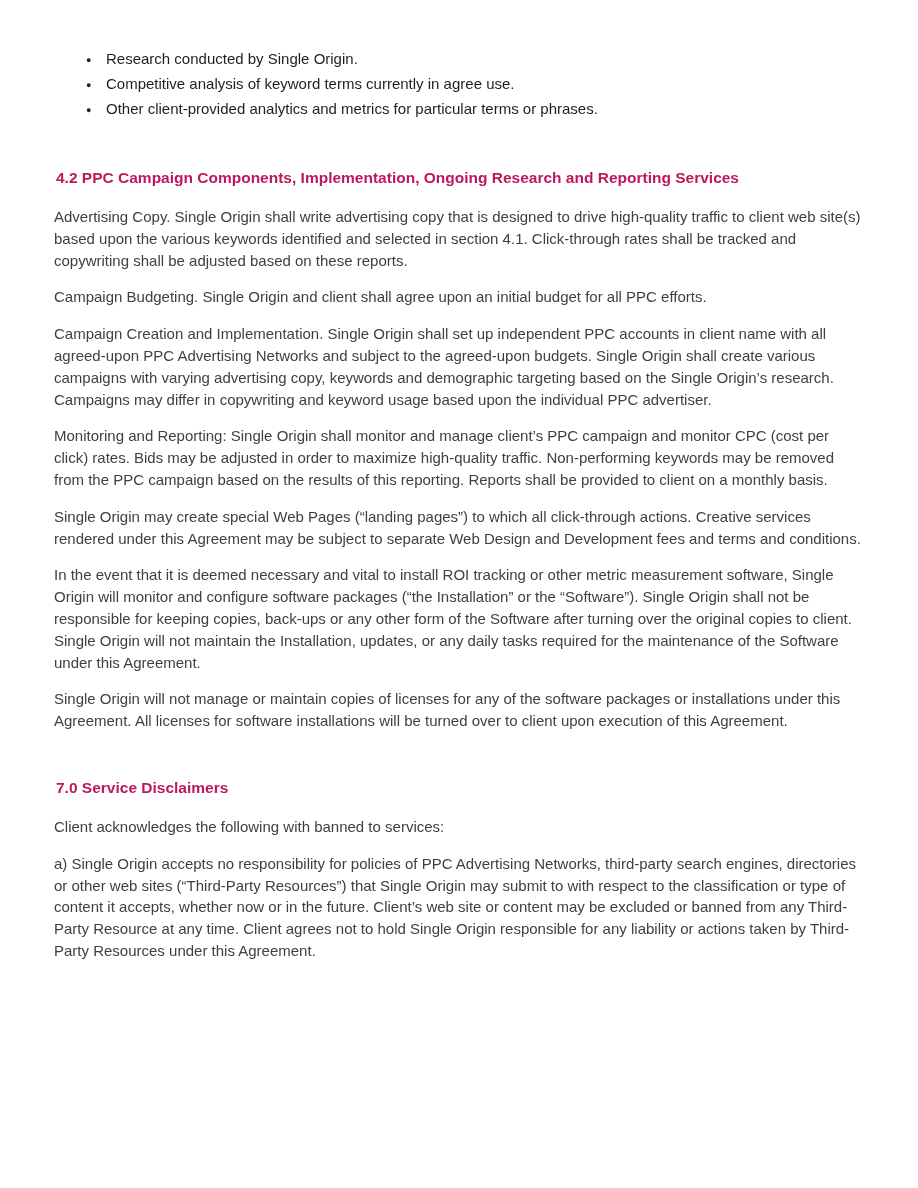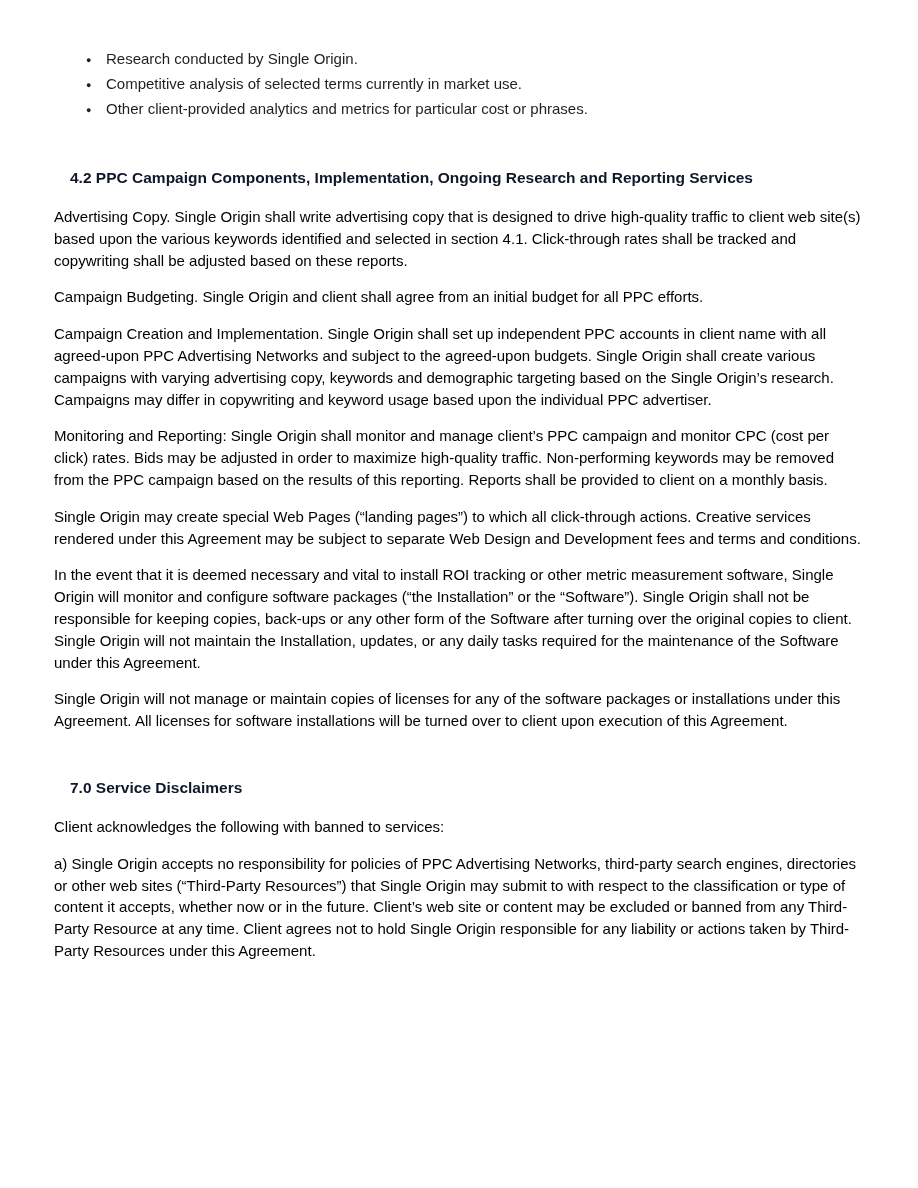--- a/index.html
+++ b/index.html
@@ -39,51 +39,51 @@
     left: -20px;
     top: 1px;
     font-size: 9px;
     line-height: 22px;
     color: #1f1f1f;
   }
   .section-heading {
     font-size: 15.5px;
     font-weight: bold;
     line-height: 20px;
-    color: #0f172a;
-    margin: 0 0 18px 16px;
+    color: #be185d;
+    margin: 0 0 18px 2px;
   }
   .section-heading.first {
     margin-top: 48px;
   }
   .section-heading.later {
     margin-top: 46px;
   }
   p.body-paragraph {
     font-size: 15px;
     line-height: 21.8px;
     margin: 0 0 15px 0;
-    color: #000000;
+    color: #404040;
   }
 </style>
 </head>
 <body>
 
 <div class="page">
 
   <ul class="bullet-list">
     <li>Research conducted by Single Origin.</li>
-    <li>Competitive analysis of selected terms currently in market use.</li>
-    <li>Other client-provided analytics and metrics for particular cost or phrases.</li>
+    <li>Competitive analysis of keyword terms currently in agree use.</li>
+    <li>Other client-provided analytics and metrics for particular terms or phrases.</li>
   </ul>
 
   <div>
     <div class="section-heading first">4.2 PPC Campaign Components, Implementation, Ongoing Research and Reporting Services</div>
     <p class="body-paragraph">Advertising Copy. Single Origin shall write advertising copy that is designed to drive high-quality traffic to client web site(s) based upon the various keywords identified and selected in section 4.1. Click-through rates shall be tracked and copywriting shall be adjusted based on these reports.</p>
-    <p class="body-paragraph">Campaign Budgeting. Single Origin and client shall agree from an initial budget for all PPC efforts.</p>
+    <p class="body-paragraph">Campaign Budgeting. Single Origin and client shall agree upon an initial budget for all PPC efforts.</p>
     <p class="body-paragraph">Campaign Creation and Implementation. Single Origin shall set up independent PPC accounts in client name with all agreed-upon PPC Advertising Networks and subject to the agreed-upon budgets. Single Origin shall create various campaigns with varying advertising copy, keywords and demographic targeting based on the Single Origin’s research. Campaigns may differ in copywriting and keyword usage based upon the individual PPC advertiser.</p>
     <p class="body-paragraph">Monitoring and Reporting: Single Origin shall monitor and manage client’s PPC campaign and monitor CPC (cost per click) rates. Bids may be adjusted in order to maximize high-quality traffic. Non-performing keywords may be removed from the PPC campaign based on the results of this reporting. Reports shall be provided to client on a monthly basis.</p>
     <p class="body-paragraph">Single Origin may create special Web Pages (“landing pages”) to which all click-through actions. Creative services rendered under this Agreement may be subject to separate Web Design and Development fees and terms and conditions.</p>
   </div>
 
   <div>
     <p class="body-paragraph">In the event that it is deemed necessary and vital to install ROI tracking or other metric measurement software, Single Origin will monitor and configure software packages (“the Installation” or the “Software”). Single Origin shall not be responsible for keeping copies, back-ups or any other form of the Software after turning over the original copies to client. Single Origin will not maintain the Installation, updates, or any daily tasks required for the maintenance of the Software under this Agreement.</p>
     <p class="body-paragraph">Single Origin will not manage or maintain copies of licenses for any of the software packages or installations under this Agreement. All licenses for software installations will be turned over to client upon execution of this Agreement.</p>
   </div>
 

